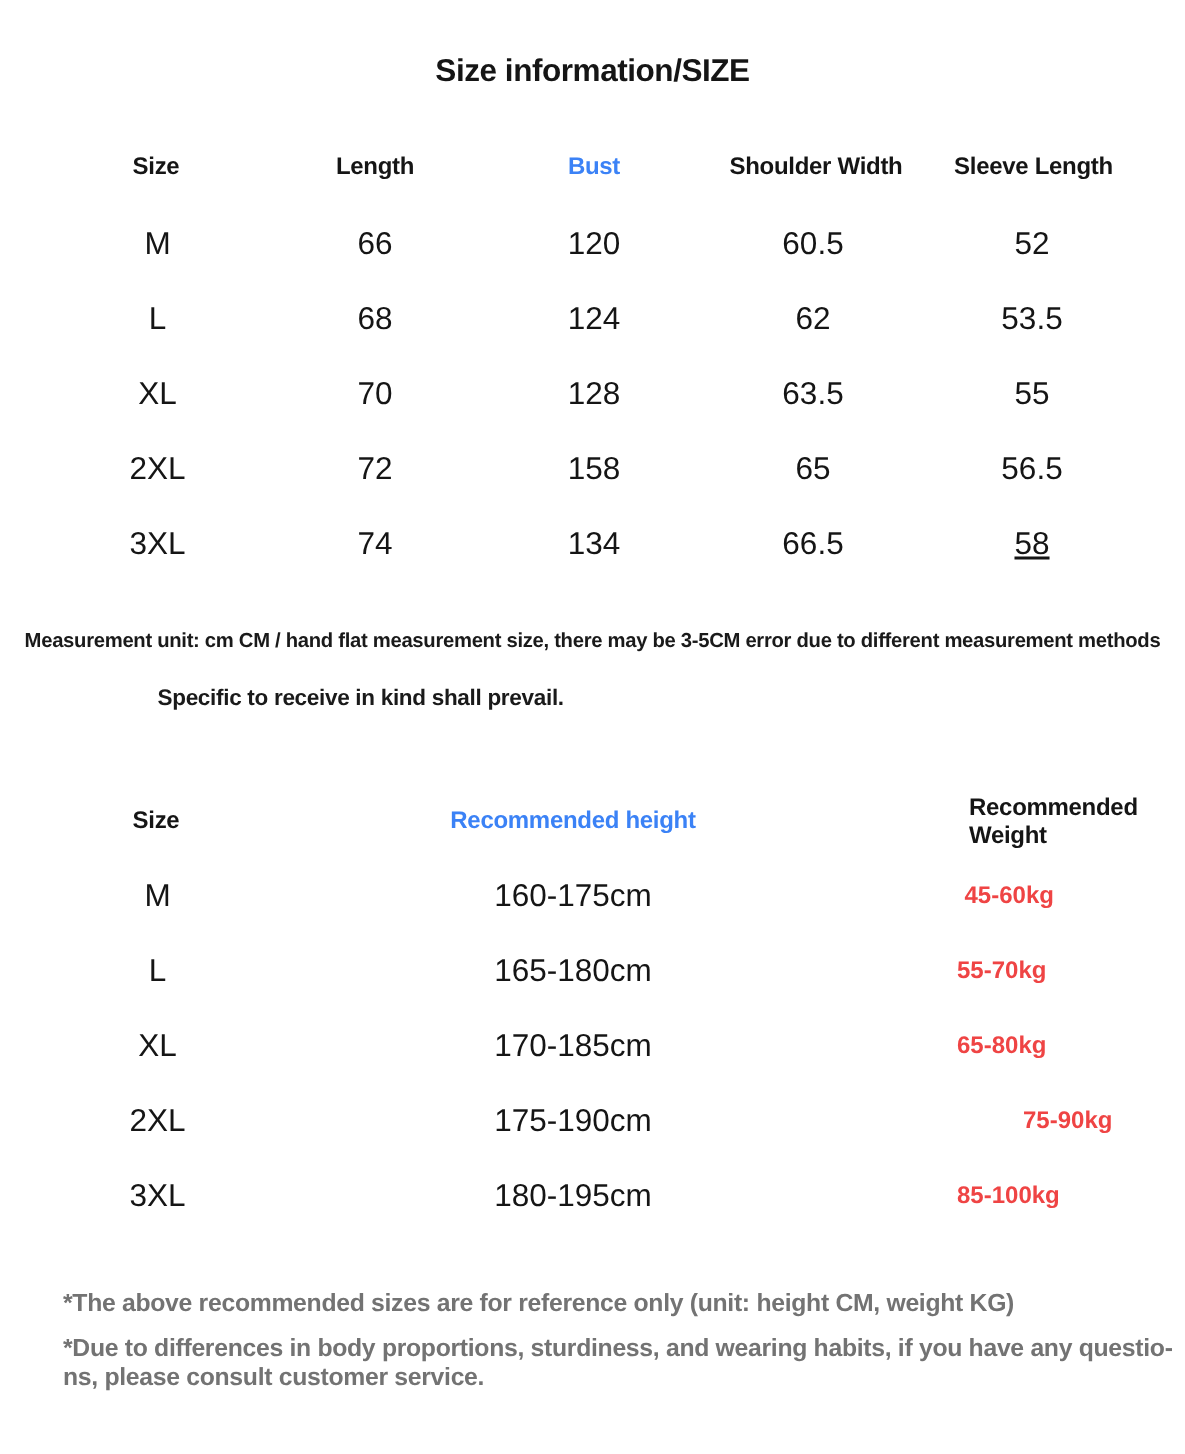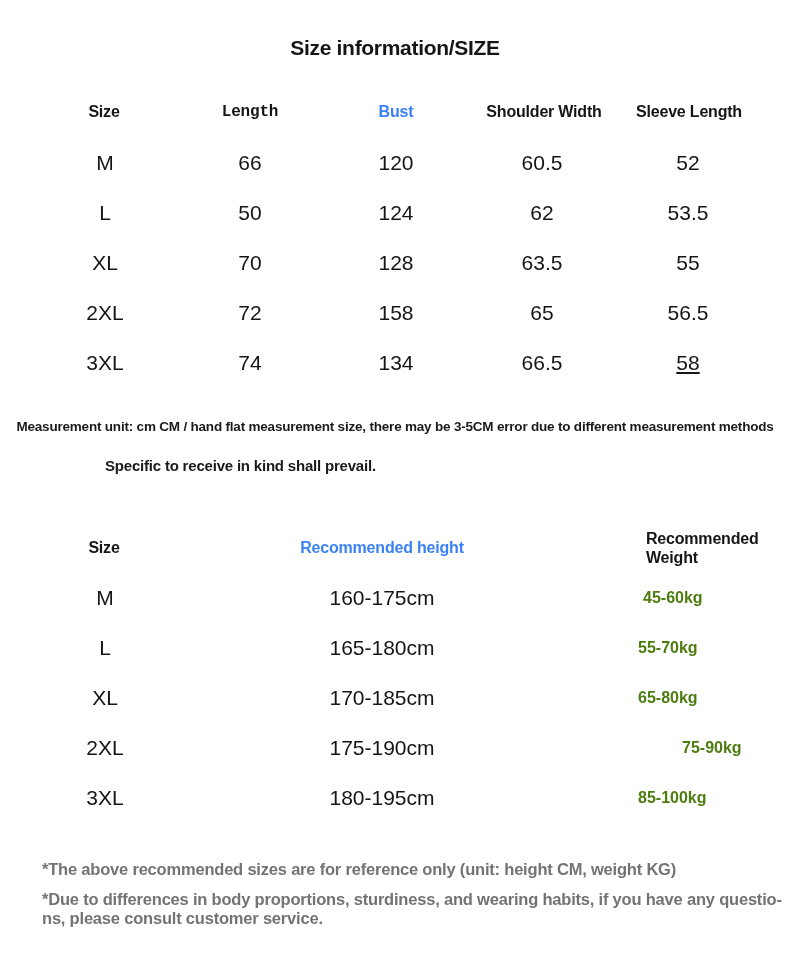--- a/index.html
+++ b/index.html
@@ -9,46 +9,46 @@
     color: #111111;
   }
   .abs { position: absolute; }
   .title {
     left: 0; width: 790px; top: 36px; text-align: center;
     font-size: 21px; font-weight: bold; letter-spacing: -0.3px; color: #151515;
   }
   .hdr { font-size: 16px; font-weight: bold; color: #151515; letter-spacing: -0.2px; white-space: nowrap; }
   .hdr.purple { color: #3b82f6; }
   .cell { font-size: 21px; color: #151515; white-space: nowrap; }
-  .wcell { font-size: 16px; font-weight: bold; color: #4d7c0f; white-space: nowrap; }
+  .wcell { font-size: 16px; font-weight: bold; color: #ef4444; white-space: nowrap; }
   .note { font-size: 13.5px; font-weight: bold; color: #1a1a1a; white-space: nowrap; letter-spacing: -0.2px; }
   .note2 { font-size: 15px; font-weight: bold; color: #1a1a1a; white-space: nowrap; letter-spacing: -0.2px; }
   .foot { font-size: 16.5px; font-weight: bold; color: #737373; white-space: nowrap; letter-spacing: -0.2px; }
   .center { transform: translateX(-50%); }
 </style>
 </head>
 <body>
 
 <div class="abs title">Size information/SIZE</div>
 
 <div>
   <div class="abs hdr center" style="left:104px; top:103px;">Size</div>
-  <div class="abs hdr center" style="left:250px; top:103px;font-family:Liberation Mono, monospace;">Length</div>
+  <div class="abs hdr center" style="left:250px; top:103px;">Length</div>
   <div class="abs hdr center purple" style="left:396px; top:103px;">Bust</div>
   <div class="abs hdr center" style="left:544px; top:103px;">Shoulder Width</div>
   <div class="abs hdr center" style="left:689px; top:103px;">Sleeve Length</div>
 
   <div class="abs cell center" style="left:105px; top:151px;">M</div>
   <div class="abs cell center" style="left:250px; top:151px;">66</div>
   <div class="abs cell center" style="left:396px; top:151px;">120</div>
   <div class="abs cell center" style="left:542px; top:151px;">60.5</div>
   <div class="abs cell center" style="left:688px; top:151px;">52</div>
 
   <div class="abs cell center" style="left:105px; top:201px;">L</div>
-  <div class="abs cell center" style="left:250px; top:201px;">50</div>
+  <div class="abs cell center" style="left:250px; top:201px;">68</div>
   <div class="abs cell center" style="left:396px; top:201px;">124</div>
   <div class="abs cell center" style="left:542px; top:201px;">62</div>
   <div class="abs cell center" style="left:688px; top:201px;">53.5</div>
 
   <div class="abs cell center" style="left:105px; top:251px;">XL</div>
   <div class="abs cell center" style="left:250px; top:251px;">70</div>
   <div class="abs cell center" style="left:396px; top:251px;">128</div>
   <div class="abs cell center" style="left:542px; top:251px;">63.5</div>
   <div class="abs cell center" style="left:688px; top:251px;">55</div>
 

